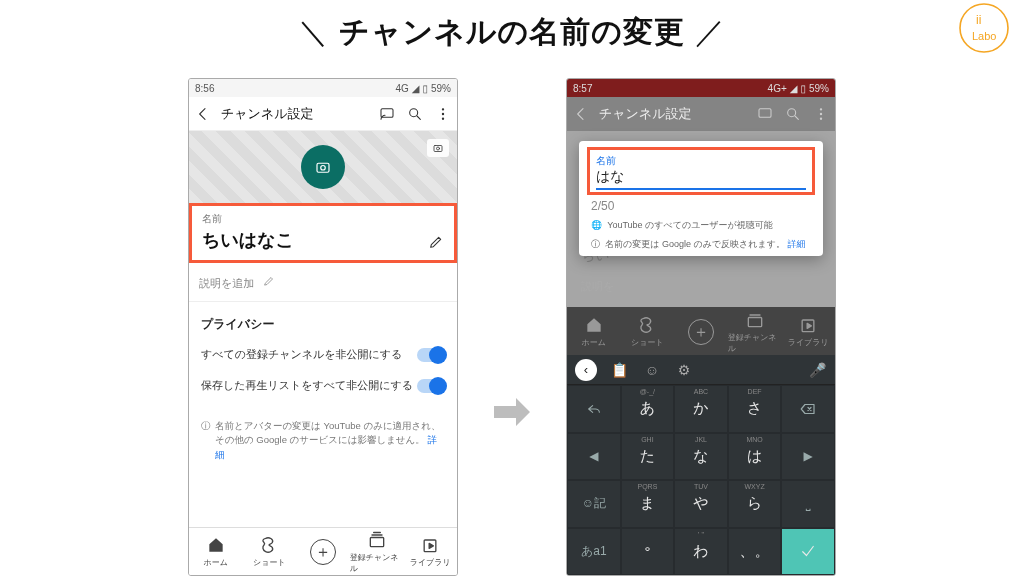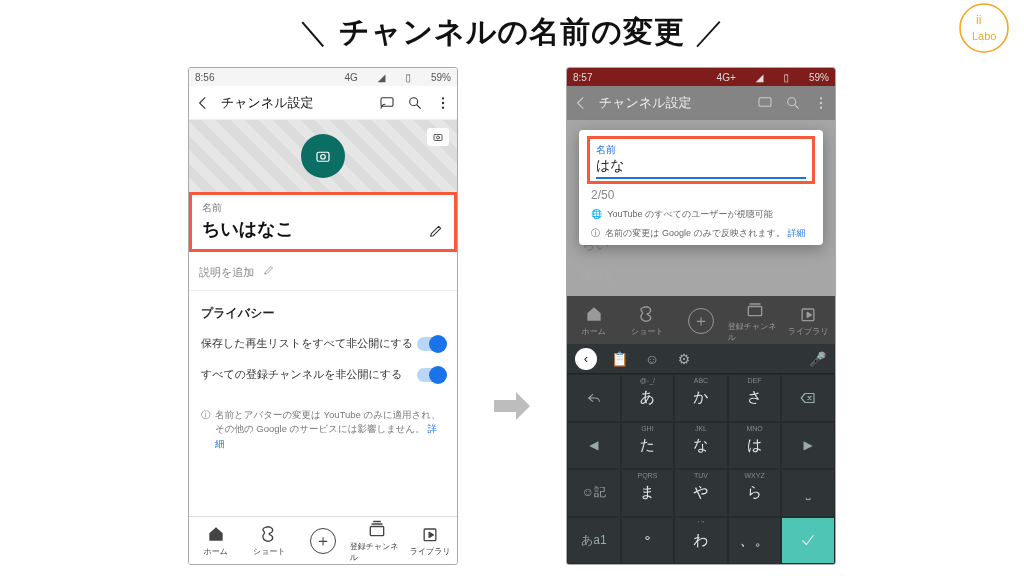--- a/index.html
+++ b/index.html
@@ -8,25 +8,25 @@
   
   .title-row { text-align: center; padding-top: 12px; font-size: 30px; font-weight: 700; color: #111; letter-spacing: 1px; }
   .title-row .slash { font-weight: 400; padding: 0 10px; }
   
   
   .logo { position: absolute; top: 0; right: 12px; width: 56px; height: 56px; }
   .logo svg { width: 100%; height: 100%; }
   
   
   .phones { display: flex; align-items: flex-start; justify-content: center; gap: 30px; margin-top: 14px; }
-  .phone { width: 270px; height: 498px; border: 1px solid #aaa; border-radius: 3px; background: #fff; position: relative; overflow: hidden; font-size: 11px; color: #333; }
+  .phone { width: 270px; height: 498px; border: 1px solid #aaa; border-radius: 3px; background: #fff; position: relative; overflow: hidden; font-size: 11px; color: #333; margin-top: 11px; }
   
   
   .statusbar { height: 18px; background: #f5f5f5; display: flex; align-items: center; padding: 0 6px; font-size: 10px; color: #555; }
-  .statusbar .right { margin-left: auto; display: flex; gap: 20px; align-items: flex-end; }
+  .statusbar .right { margin-left: auto; display: flex; gap: 3px; align-items: flex-end; }
   .statusbar.dark { background: #7f1d1d; color: #ddd; }
   
   
   .appbar { height: 34px; display: flex; align-items: center; padding: 0 6px; gap: 10px; border-bottom: 1px solid #eee; }
   .appbar .title { font-size: 13px; font-weight: 400; color: #111; }
   .appbar .icons { margin-left: auto; display: flex; gap: 12px; align-items: center; }
   .appbar.dim { background: rgba(80,80,80,0.7); border-bottom: none; }
   .appbar.dim .title { color: #eee; }
   .icon-s { width: 16px; height: 16px; display: inline-flex; align-items: center; justify-content: center; }
   
@@ -176,25 +176,25 @@
   <div class="desc-row">
     <span>説明を追加</span>
     <span class="pencil-i icon-s">
           <svg viewBox="0 0 24 24" width="12" height="12">
             <path d="M4 20l4-1 11-11-3-3L5 16z"></path>
           </svg>
         </span>
   </div>
   <div class="section-title">プライバシー</div>
   <div class="switch-row">
+    <span>すべての登録チャンネルを非公開にする</span>
+        <span class="sw"></span>
+  </div>
+  <div class="switch-row">
     <span>保存した再生リストをすべて非公開にする</span>
-        <span class="sw"></span>
-  </div>
-  <div class="switch-row">
-    <span>すべての登録チャンネルを非公開にする</span>
         <span class="sw"></span>
   </div>
   <div class="note">
     <span class="info">ⓘ</span>
     <span><span>名前とアバターの変更は YouTube のみに適用され、その他の Google のサービスには影響しません。</span> <a>詳細</a></span>
   </div>
   <div class="bottomnav">
     <div class="nav-item">
           <span class="nav-icon">
             <svg viewBox="0 0 24 24">

